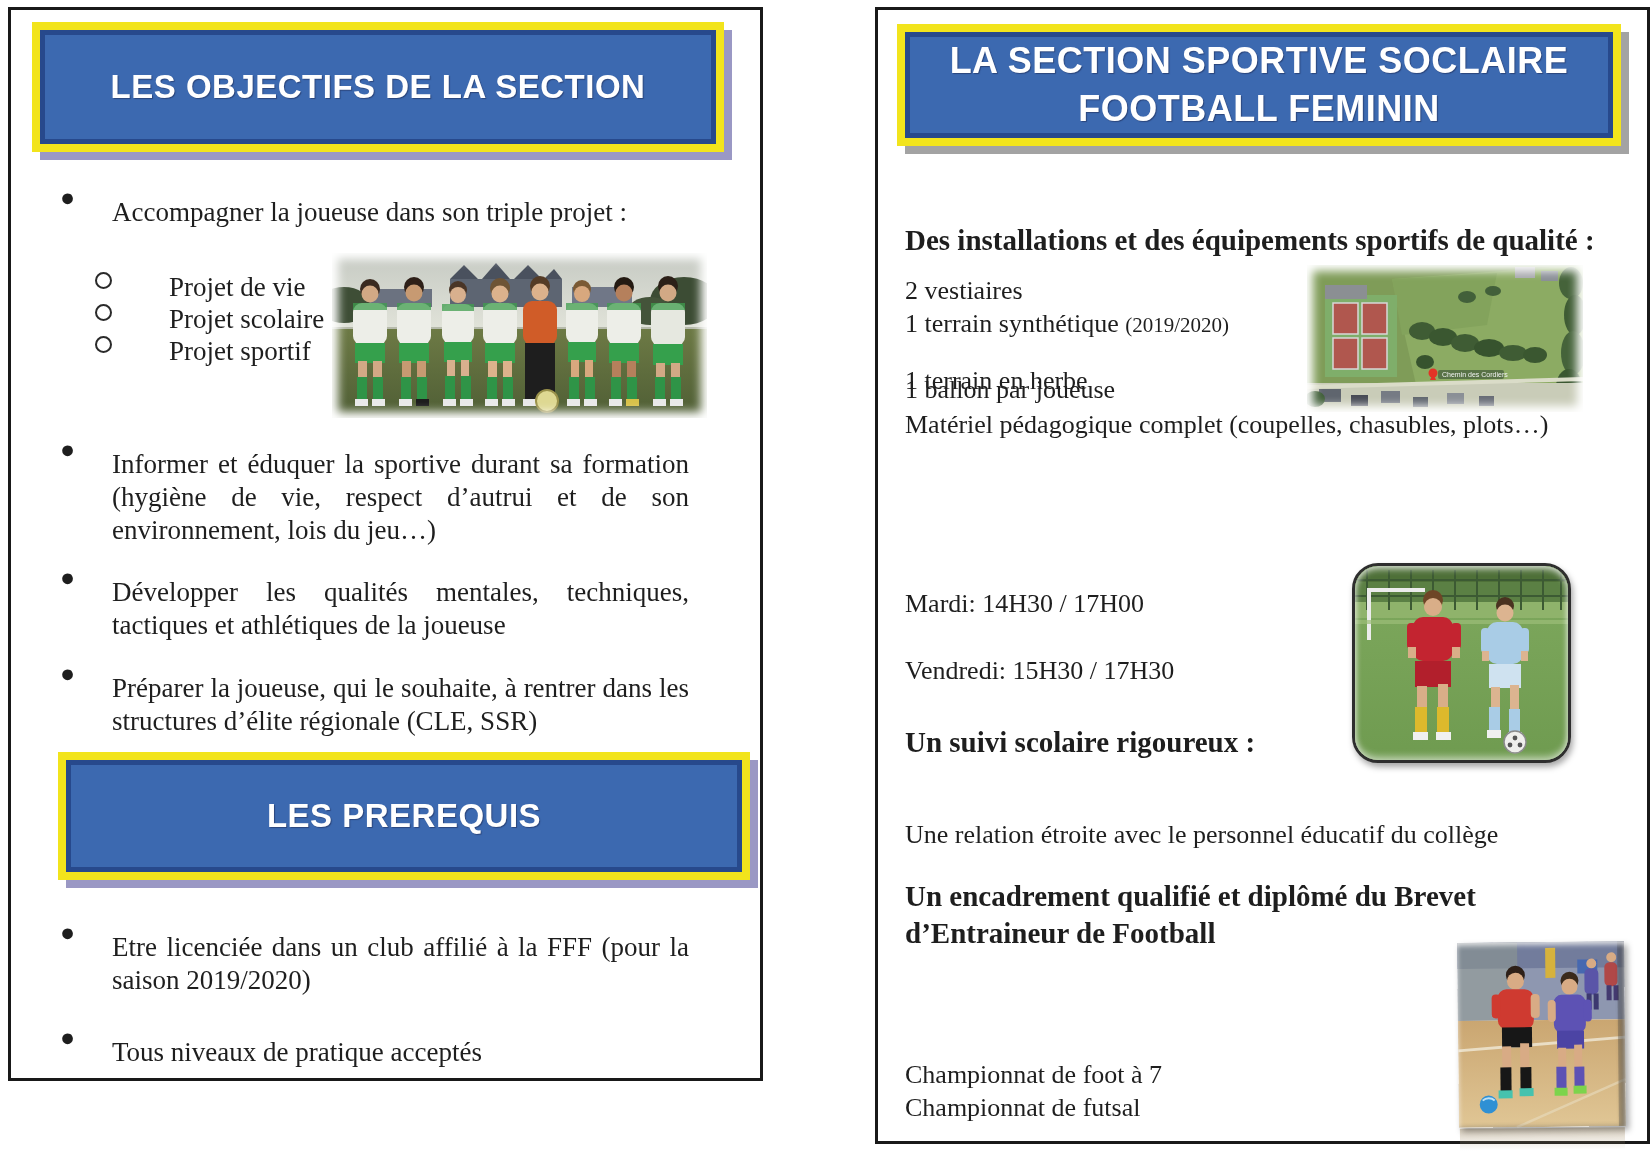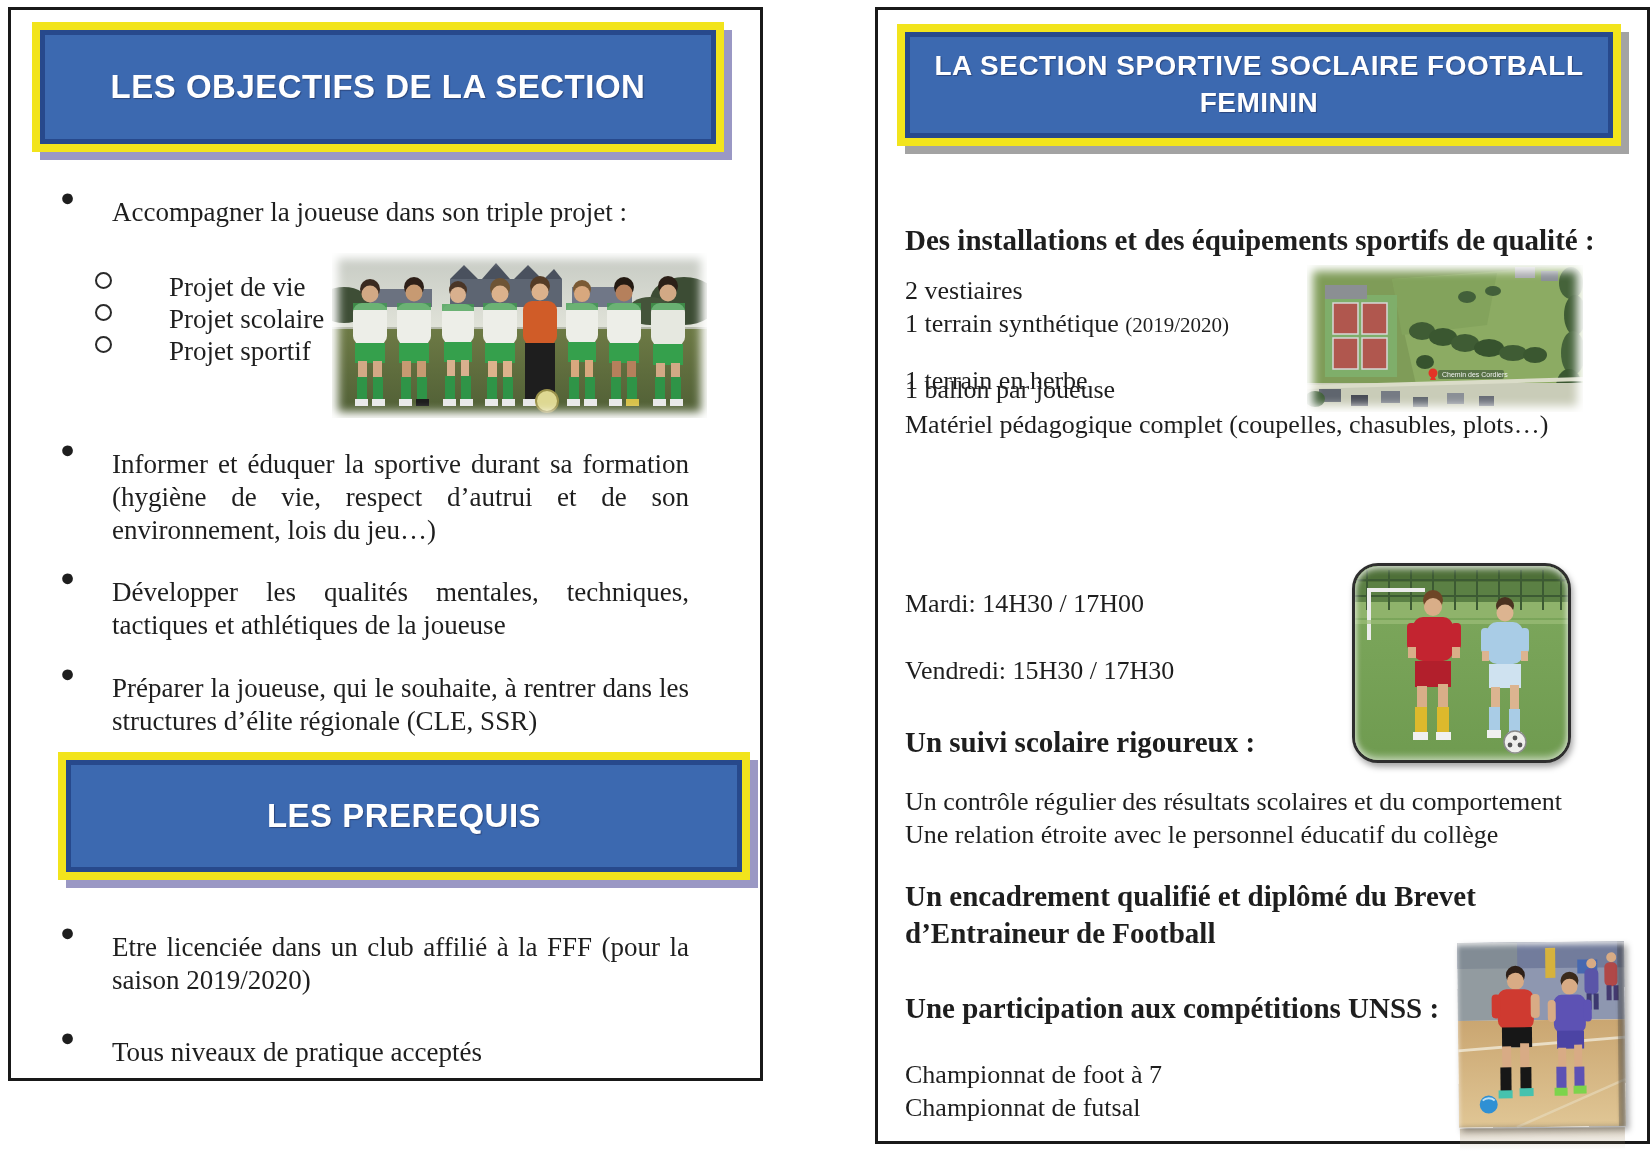--- a/index.html
+++ b/index.html
@@ -14,21 +14,21 @@
       box-shadow: inset 0 0 0 5px #27498c, 8px 8px 0 0 #9a98c4;
       display:flex;flex-direction:column;align-items:center;justify-content:center;text-align:center;}
   .header-box.gray-shadow{box-shadow: inset 0 0 0 5px #27498c, 8px 8px 0 0 #a3a3a3;}
   .header-text{color:#ffffff;font-family:"Liberation Sans", sans-serif;font-weight:bold;
       letter-spacing:.5px;line-height:1.32;text-shadow:1px 1px 1px rgba(30,40,80,.55);}
   #lp-header{left:21px;top:12px;width:692px;height:130px;}
   #lp-header .header-text{font-size:33px;}
   #lp-prereq{left:21px;top:742px;width:692px;height:128px;margin-left:26px;}
   #lp-prereq .header-text{font-size:33px;}
   #rp-header{left:19px;top:14px;width:724px;height:122px;}
-  #rp-header .header-text{font-size:28px;}
+  #rp-header .header-text{font-size:36px;}
 
   .abs{position:absolute;}
   .bullet-row{display:flex;align-items:flex-start;}
   .dot{width:36px;flex:0 0 36px;font-size:25px;line-height:33px;padding-top:1px;}
   .bullet-row p{margin:16px;font-size:27px;line-height:33px;text-align:justify;}
   .sub-row{display:flex;align-items:flex-start;height:32px;gap:35px;}
   .circle-bullet{width:13px;height:13px;border:2px solid #2a2a2a;border-radius:50%;
       margin-right:22px;flex:0 0 13px;}
   .sub-row span.txt{font-size:27px;}
 
@@ -378,26 +378,24 @@
         </g>
         <g>
           <circle cx="160" cy="176" r="11" fill="#efefec" stroke="#8a8a8a" stroke-width="1.5"></circle>
           <circle cx="160" cy="172" r="2.4" fill="#555"></circle>
             <circle cx="155" cy="179" r="2.4" fill="#555"></circle>
             <circle cx="165" cy="179" r="2.4" fill="#555"></circle>
         </g>
       </svg>
     </div>
 
-    <div class="abs r-body" style="left:27px;top:775px;width:745px;">Un contrôle régulier des résultats scolaires et du comportement</div>
     <div class="abs r-body" style="left:27px;top:808px;width:745px;">Une relation étroite avec le personnel éducatif du collège</div>
 
     <div class="abs r-title" style="left:27px;top:868px;width:738px;">Un encadrement qualifié et diplômé du Brevet d’Entraineur de Football</div>
 
-    <div class="abs r-title" style="left:27px;top:980px;">Une participation aux compétitions UNSS :</div>
 
     <div class="abs r-body" style="left:27px;top:1048px;">Championnat de foot à 7</div>
     <div class="abs r-body" style="left:27px;top:1081px;">Championnat de futsal</div>
   </div>
 
   <div id="futsal-photo" class="photo" style="left:1458px;top:942px;width:167px;height:185px;">
     <svg width="167" height="185" viewBox="0 0 167 185">
       <defs>
         <linearGradient id="floor" x1="0" y1="0" x2="0" y2="1">
           <stop offset="0" stop-color="#caa671"></stop>

